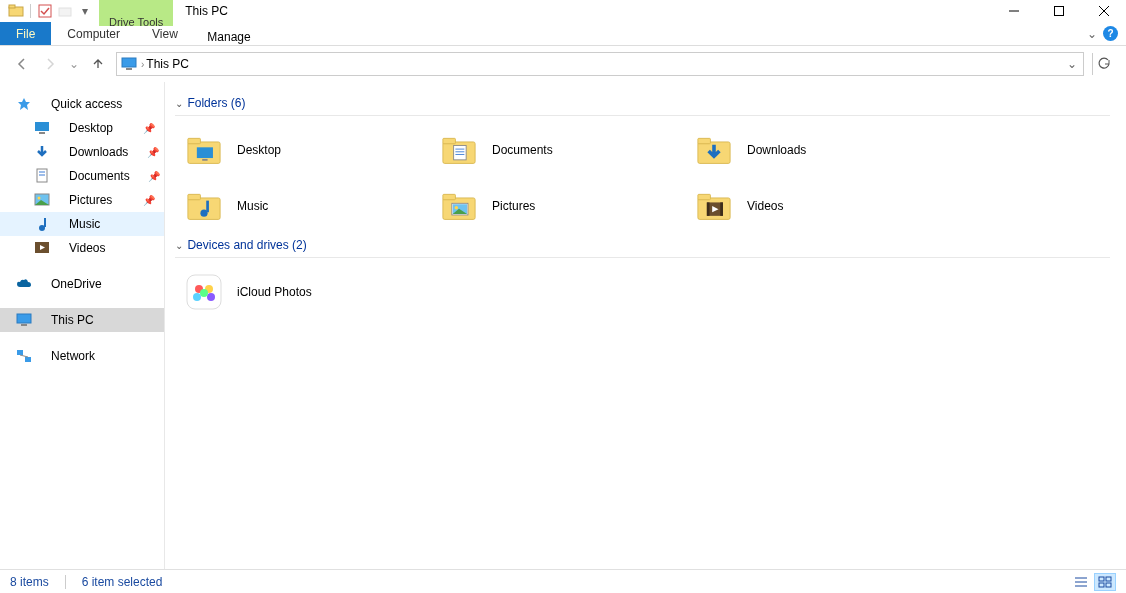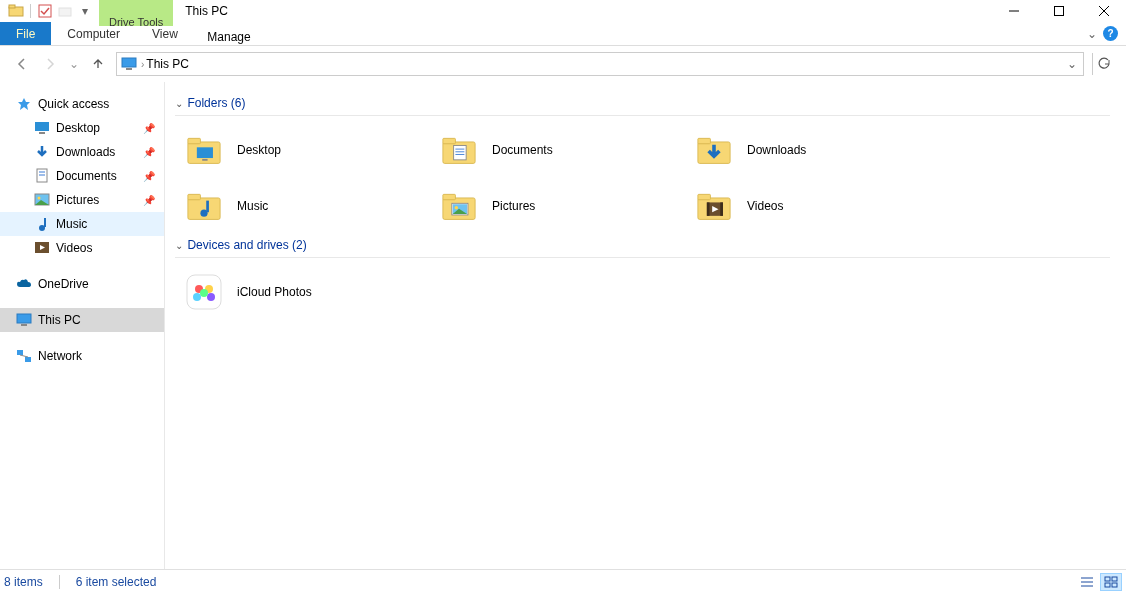--- a/index.html
+++ b/index.html
@@ -35,21 +35,21 @@
 .addr-text { color:#000; }
 .addr-right { margin-left:auto; display:flex; align-items:center; gap:4px; padding-right:4px;}
 .refresh-btn { width:22px;height:22px; border-left:1px solid #ccc; display:flex; align-items:center; justify-content:center;}
 .searchbox { width:200px; height:24px; border:1px solid #ccc; display:flex; align-items:center; padding:0 6px;}
 .searchbox input { border:none; outline:none; flex:1; font-size:12px; color:#555;}
 .search-icon { color:#888;}
 
 
 .body { flex:1; display:flex; overflow:hidden;}
 .sidebar { width:165px; border-right:1px solid #e8e8e8; padding-top:10px; overflow:auto;}
-.tree-item { height:24px; display:flex; align-items:center; padding-left:16px; gap:6px;}
+.tree-item { height:24px; display:flex; align-items:center; padding-left:16px; gap:19px;}
 .tree-item.lvl2 { padding-left:34px; }
 .tree-item.selected { background:#d8d8d8;}
 .tree-item.selected2 { background:#e5f3ff;}
 .tree-icon { width:16px;height:16px; display:flex; align-items:center; justify-content:center; flex-shrink:0;}
 .pin { margin-left:auto; margin-right:8px; color:#888; font-size:10px;}
 .tree-gap { height:12px;}
 
 
 .main { flex:1; padding:10px 0 0 10px; overflow:auto; position:relative;}
 .group-head { display:flex; align-items:center; gap:4px; color:#003399; padding:4px 0;}
@@ -59,21 +59,21 @@
 .item { width:255px; height:56px; display:flex; align-items:center; gap:12px; padding:4px 8px;}
 .item.selected { background:#cce8ff; border:1px solid #99d1ff; }
 .item-icon { width:42px;height:42px; display:flex; align-items:center; justify-content:center;}
 .item-body { display:flex; flex-direction:column; gap:2px;}
 .item-label { color:#000;}
 .drive-sub { color:#666; font-size:11px;}
 .bar { width:180px; height:14px; border:1px solid #b8b8b8; background:#eaeaea; position:relative;}
 .bar-fill { position:absolute; left:0; top:0; bottom:0; background:#26a0da;}
 
 
-.statusbar { height:24px; border-top:1px solid #e0e0e0; display:flex; align-items:center; padding:0 4px; gap:16px; color:#1a4aa0;}
+.statusbar { height:24px; border-top:1px solid #e0e0e0; display:flex; align-items:center; padding:0 10px; gap:16px; color:#1a4aa0;}
 .status-sep { width:1px;height:14px;background:#ccc;}
 .status-right { margin-left:auto; display:flex; gap:2px;}
 .view-btn { width:22px;height:18px; border:1px solid transparent; display:flex; align-items:center; justify-content:center;}
 .view-btn.active { background:#cce8ff; border-color:#99d1ff;}
 
 
 .folder-svg { width:40px; height:34px;}
 .mini { width:16px;height:16px;}
 </style>
 </head>

